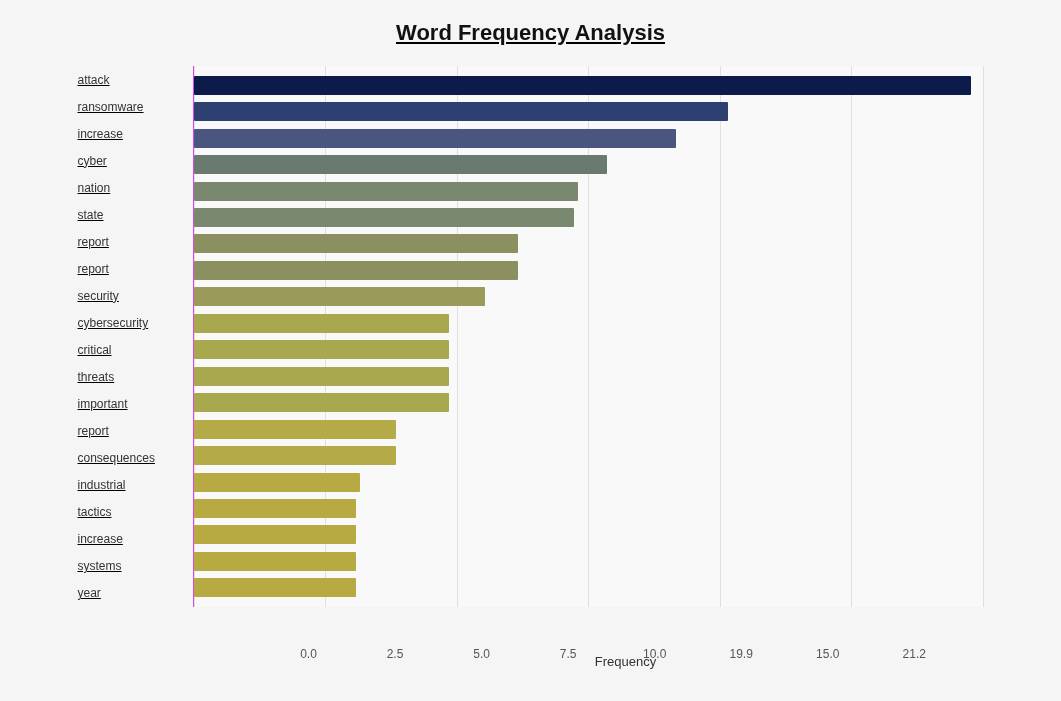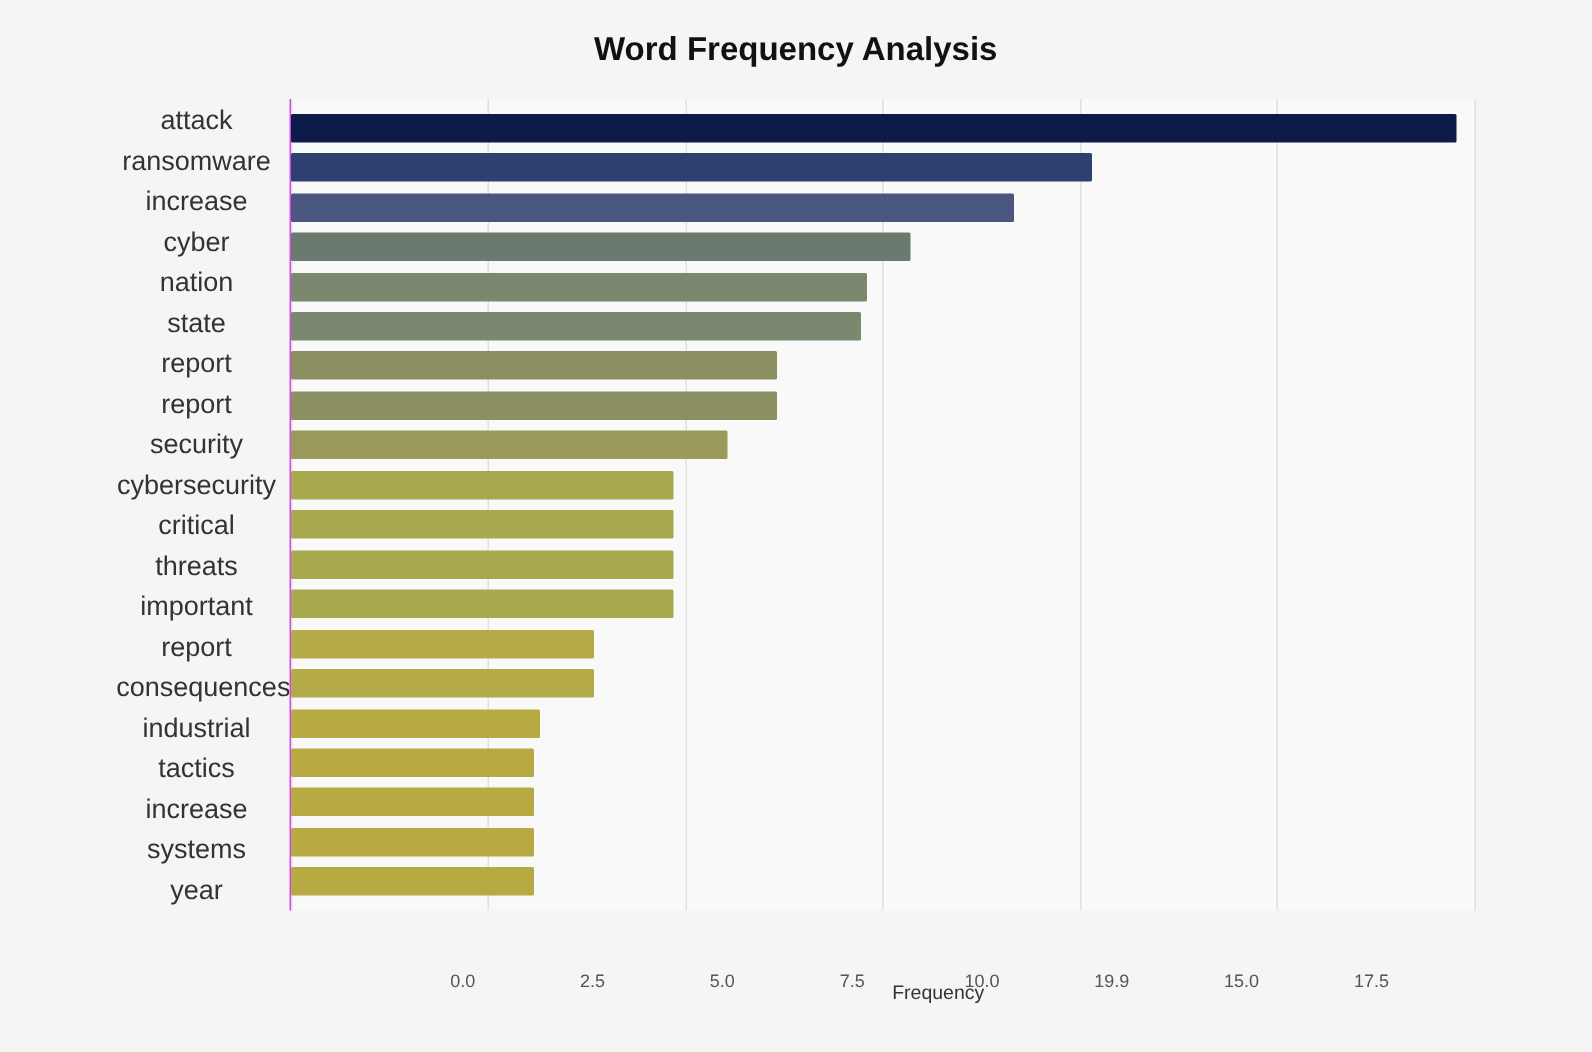--- a/index.html
+++ b/index.html
@@ -10,20 +10,21 @@
       justify-content: center;
       align-items: center;
       min-height: 100vh;
     }
     .chart-container {
       background: #f5f5f5;
       width: 966px;
       height: 701px;
       padding: 20px 30px 60px 30px;
       position: relative;
+      text-decoration: underline;
     }
     .chart-title {
       text-align: center;
       font-size: 22px;
       font-weight: bold;
       margin-bottom: 20px;
       color: #111;
     }
     .chart-area {
       display: flex;
@@ -33,23 +34,23 @@
     }
     .y-axis {
       display: flex;
       flex-direction: column;
       justify-content: space-around;
       width: 115px;
       padding-right: 8px;
       flex-shrink: 0;
     }
     .y-label {
-      font-size: 18px;
+      font-size: 12px;
       color: #333;
-      text-align: center;
+      text-align: left;
       line-height: 1;
     }
     .bars-and-grid {
       flex: 1;
       position: relative;
       background: #f9f9f9;
       border-left: 1px solid #d946ef;
     }
     .grid-lines {
       position: absolute;
@@ -204,18 +205,18 @@
           </div>
         </div>
       <div class="x-axis" id="x-axis">
           <div class="x-tick" style="position: absolute; left: 0%; transform: translateX(-50%);">0.0</div>
           <div class="x-tick" style="position: absolute; left: 12.8205%; transform: translateX(-50%);">2.5</div>
           <div class="x-tick" style="position: absolute; left: 25.641%; transform: translateX(-50%); text-align: right;">5.0</div>
           <div class="x-tick" style="position: absolute; left: 38.4615%; transform: translateX(-50%);">7.5</div>
           <div class="x-tick" style="position: absolute; left: 51.2821%; transform: translateX(-50%);">10.0</div>
           <div class="x-tick" style="position: absolute; left: 64.1026%; transform: translateX(-50%);">19.9</div>
           <div class="x-tick" style="position: absolute; left: 76.9231%; transform: translateX(-50%);">15.0</div>
-          <div class="x-tick" style="position: absolute; left: 89.7436%; transform: translateX(-50%);">17.5</div>
+          <div class="x-tick" style="position: absolute; left: 89.7436%; transform: translateX(-50%);">21.2</div>
         </div>
       <div class="x-label">Frequency</div>
     </div>
   </div>
 </div>
 
 </body></html>

